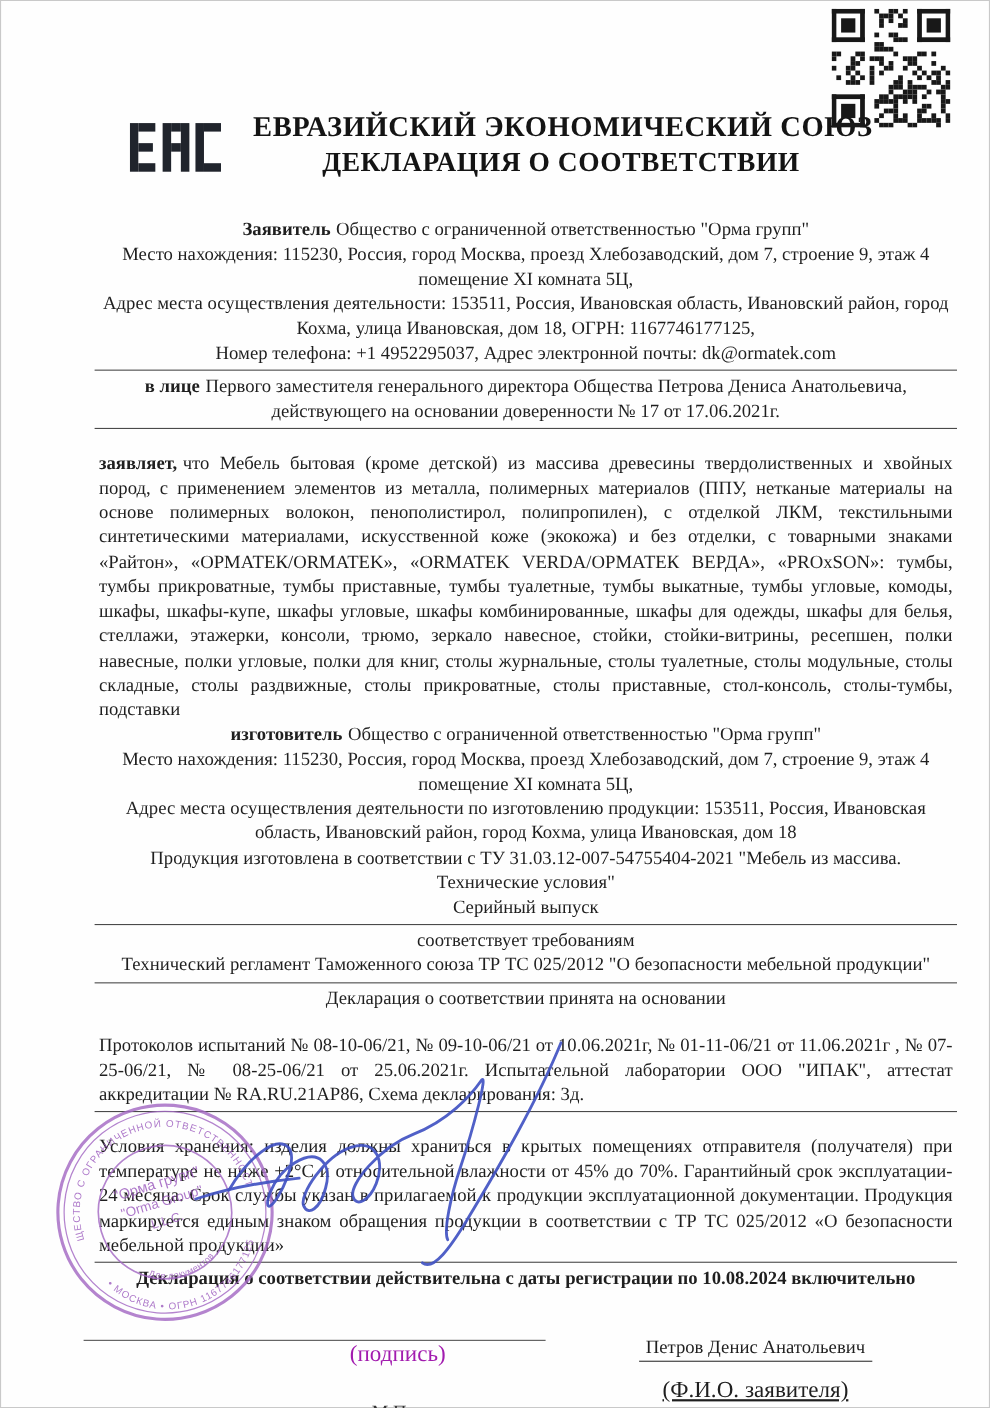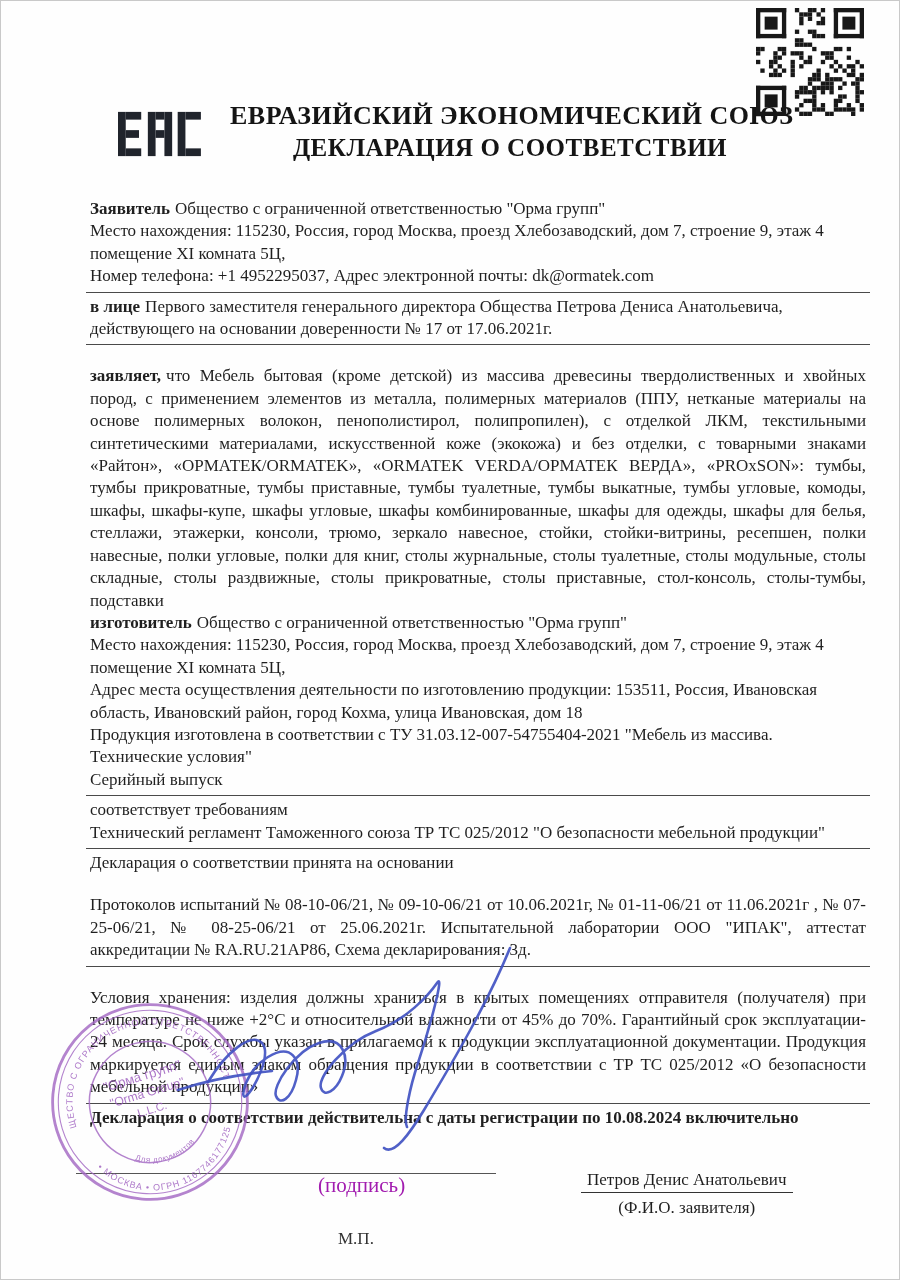--- a/index.html
+++ b/index.html
@@ -20,35 +20,35 @@
   .qr{position:absolute;right:36px;top:8px;width:108px;height:108px;}
   .qr rect{fill:#181818;}
   .titles{
     position:absolute;left:230px;top:100px;width:560px;
     text-align:center;font-weight:bold;color:#141414;
   }
   .title-line1{font-size:26px;letter-spacing:.5px;line-height:32px;white-space:nowrap;}
   .title-line2{font-size:25px;letter-spacing:.5px;line-height:32px;}
   
   .content{padding:0 34px 0 90px;font-size:17px;line-height:22.4px;}
-  .par{margin:0;}
+  .par{margin:0;text-align:center;}
   .par b{margin-right:5px;}
   .justify{text-align:justify;margin-top:20px;}
   .rule{border:none;border-top:1.6px solid #4a4a4a;margin:4px 0 3px -4px;width:calc(100% + 8px);}
   .bold{font-weight:normal;}
   
   .validity{font-weight:bold;margin:3px 0 6px 0;}
   .sig-row{position:relative;display:flex;margin-top:26px;height:112px;}
   .sig-left{width:420px;margin-left:-14px;}
   .sig-line{border-top:1.6px solid #555;margin-top:18px;}
   .sig-caption{margin-left:242px;font-size:21px;color:#a21caf;}
   .mp{margin-left:262px;margin-top:32px;font-size:17px;color:#333;}
   .sig-right{margin-left:85px;text-align:center;}
   .signer-name{display:inline-block;font-size:17px;border-bottom:1.4px solid #333;padding:0 6px 1px 6px;margin-top:14px;}
-  .signer-caption{font-size:17px;margin-top:4px;}
+  .signer-caption{font-size:21px;margin-top:14px;text-decoration:underline;}
   
   .stamp{
     position:absolute;left:46px;top:998px;width:208px;height:208px;
     transform:rotate(-17deg);opacity:.82;pointer-events:none;
     font-family:"Liberation Sans", sans-serif;
   }
   .stamp .ring{fill:none;stroke:#a46ac4;}
   .stamp text{fill:#9c5cbe;}
   .sign-ink{position:absolute;left:58px;top:930px;width:480px;height:250px;pointer-events:none;}
   .sign-ink path{fill:none;stroke:#4153c2;stroke-width:2.6;stroke-linecap:round;opacity:.92;}
@@ -251,20 +251,21 @@
         <rect x="68.8" y="103.19999999999999" width="4.3" height="4.3"></rect>
         <rect x="73.1" y="103.19999999999999" width="4.3" height="4.3"></rect>
         <rect x="94.6" y="103.19999999999999" width="4.3" height="4.3"></rect>
       </svg>
   </div>
 
   <div class="content">
 
     <p class="par"><b>Заявитель</b><span>Общество с ограниченной ответственностью "Орма групп"</span></p>
     <p class="par">Место нахождения: 115230, Россия, город Москва, проезд Хлебозаводский, дом 7, строение 9, этаж 4 помещение XI комната 5Ц,</p>
+    <p class="par">Адрес места осуществления деятельности: 153511, Россия, Ивановская область, Ивановский район, город Кохма, улица Ивановская, дом 18, ОГРН: 1167746177125,</p>
     <p class="par">Номер телефона: +1 4952295037, Адрес электронной почты: dk@ormatek.com</p>
 
     <hr class="rule">
 
     <p class="par"><b>в лице</b><span>Первого заместителя генерального директора Общества Петрова Дениса Анатольевича, действующего на основании доверенности № 17 от 17.06.2021г.</span></p>
 
     <hr class="rule">
 
     <p class="par justify"><b>заявляет,</b><span>что Мебель бытовая (кроме детской) из массива древесины твердолиственных и хвойных пород, с применением элементов из металла, полимерных материалов (ППУ, нетканые материалы на основе полимерных волокон, пенополистирол, полипропилен), с отделкой ЛКМ, текстильными синтетическими материалами, искусственной коже (экокожа) и без отделки, с товарными знаками «Райтон», «ОРМАТЕК/ORMATEK», «ORMATEK VERDA/ОРМАТЕК ВЕРДА», «PROxSON»: тумбы, тумбы прикроватные, тумбы приставные, тумбы туалетные, тумбы выкатные, тумбы угловые, комоды, шкафы, шкафы-купе, шкафы угловые, шкафы комбинированные, шкафы для одежды, шкафы для белья, стеллажи, этажерки, консоли, трюмо, зеркало навесное, стойки, стойки-витрины, ресепшен, полки навесные, полки угловые, полки для книг, столы журнальные, столы туалетные, столы модульные, столы складные, столы раздвижные, столы прикроватные, столы приставные, стол-консоль, столы-тумбы, подставки</span></p>
 

